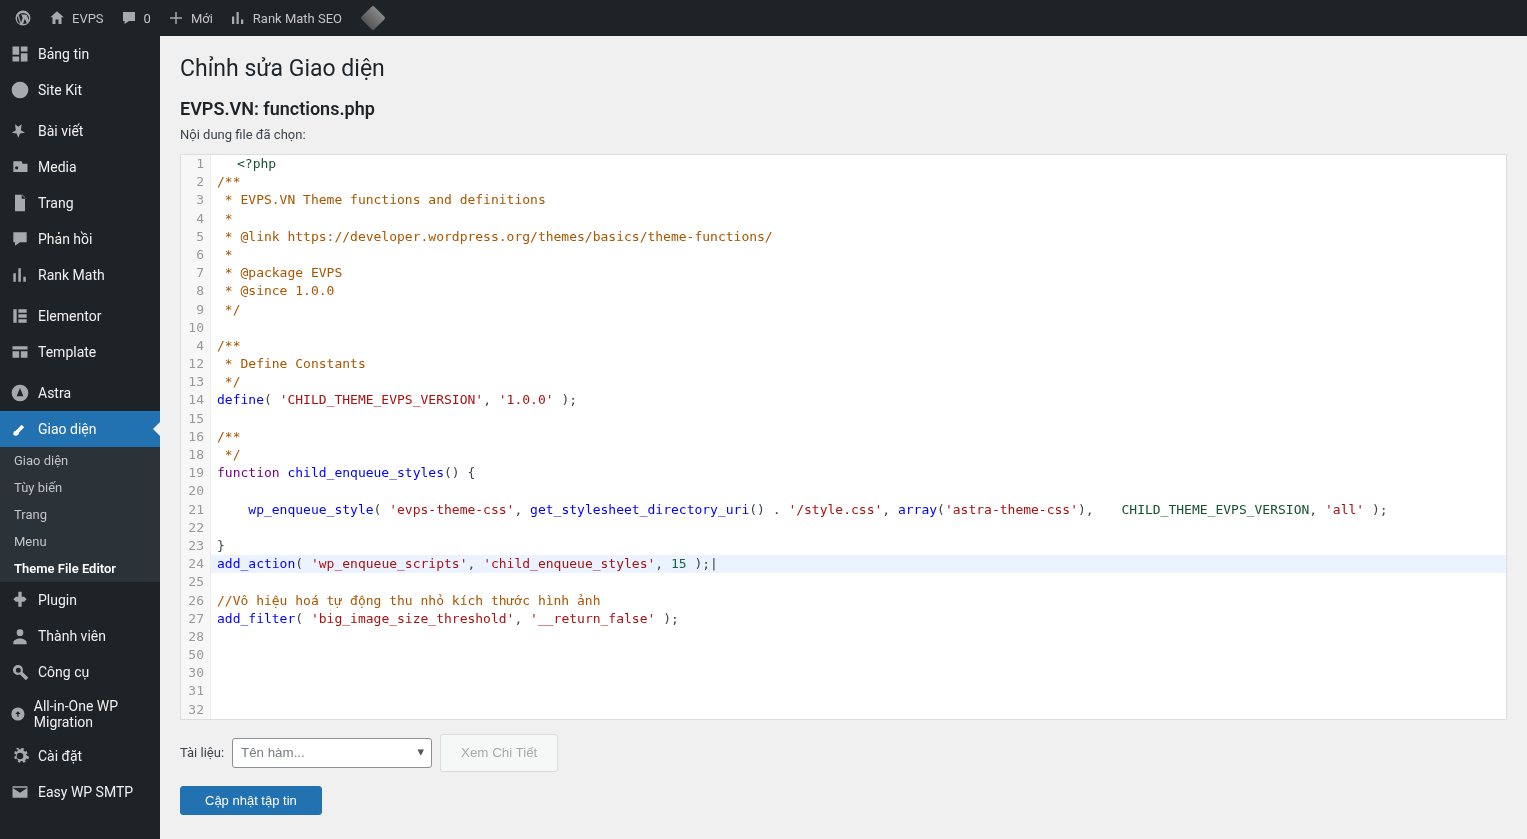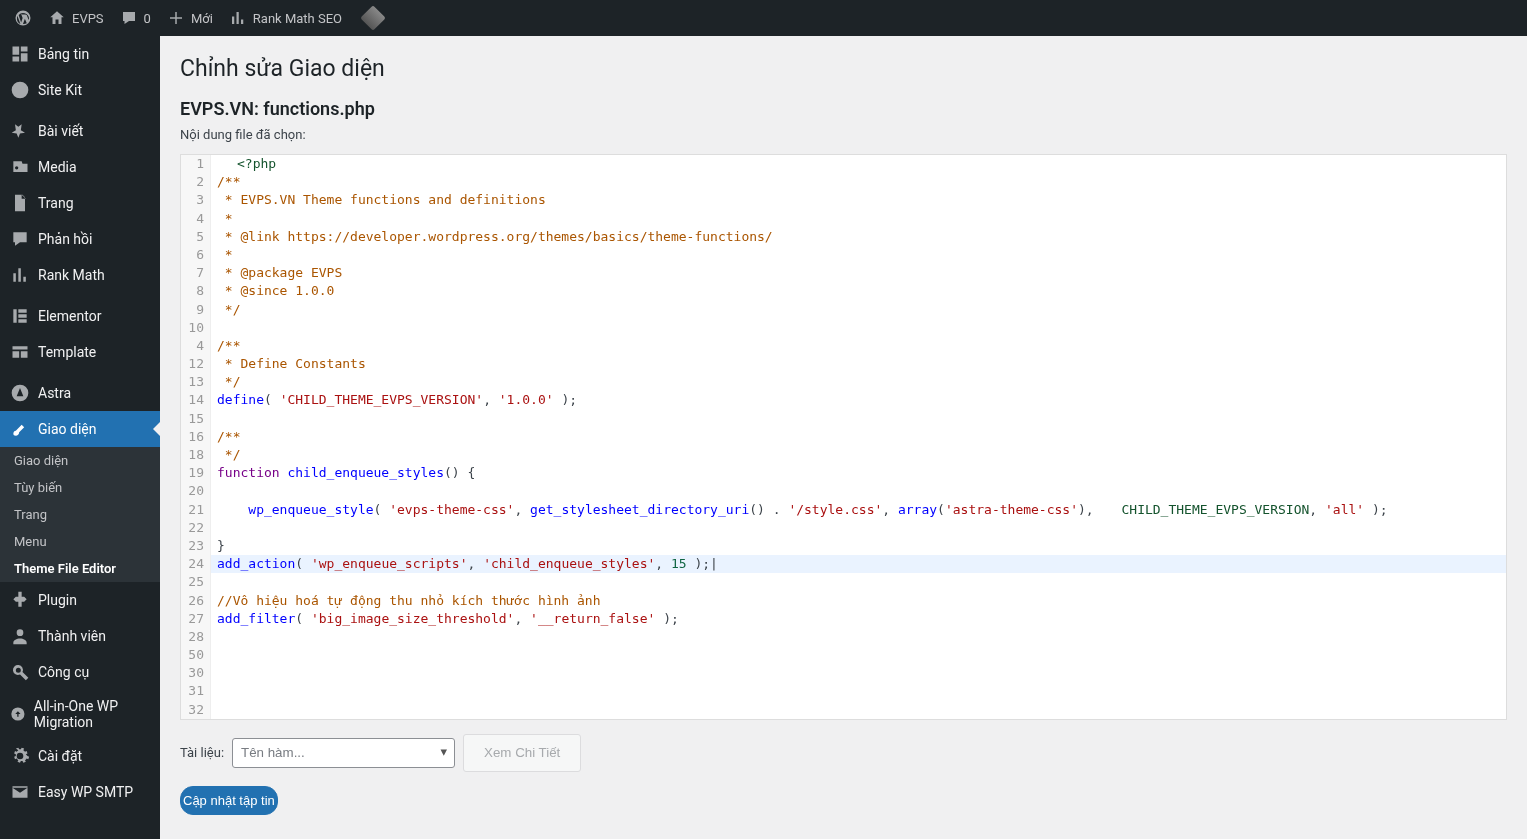--- a/index.html
+++ b/index.html
@@ -40,25 +40,25 @@
 .code-line.hl { background: #eaf3ff; }
 .c-key { color: #708; }
 .c-fn { color: #00f; margin-top: 18px; }
 .c-var { color: #14532d; margin-left: 20px; }
 .c-str { color: #a11; }
 .c-num { color: #164; }
 .c-com { color: #a50; }
 
 
 .docs-row { display: flex; align-items: center; gap: 8px; margin: 14px 0; }
-.docs-row select { width: 223px; height: 30px; border: 1px solid #8c8f94; border-radius: 3px; padding: 0 24px 0 8px; color: #787c82; background: #fff; appearance: none; }
+.docs-row select { width: 200px; height: 30px; border: 1px solid #8c8f94; border-radius: 3px; padding: 0 24px 0 8px; color: #787c82; background: #fff; appearance: none; }
 .sel-wrap { position: relative; }
 .sel-wrap::after { content: "▾"; position: absolute; right: 8px; top: 6px; color: #555; pointer-events: none; }
 .docs-row button { height: 38px; padding: 0 20px; background: #f6f7f7; border: 1px solid #dcdcde; color: #a7aaad; border-radius: 3px; cursor: not-allowed; }
-.update-btn { background: #2271b1; color: #fff; border: 1px solid #2271b1; border-radius: 13px; padding: 6px 2px; font-size: 13px; cursor: pointer; }
+.update-btn { background: #2271b1; color: #fff; border: 1px solid #2271b1; border-radius: 3px; padding: 6px 24px; font-size: 13px; cursor: pointer; }
 </style>
 </head>
 <body>
 
 <div class="adminbar">
   <div class="ab-item">
       <svg viewBox="0 0 24 24">
         <path d="M12 2a10 10 0 100 20 10 10 0 000-20zM4 12c0-1 .2-2 .5-3l4 11A8 8 0 014 12zm8 8l2.5-7 2.5 6A8 8 0 0112 20zm3-12c.5 0 1-.1 1-.1s-.1-.6-.6-.6H9.6c-.5 0-.6.6-.6.6s.5.1 1 .1l1.5 4-2 6-3.3-10A8 8 0 0120 12c0 1-.2 2-.5 2.8L17 8z"></path>
       </svg>
     </div>

